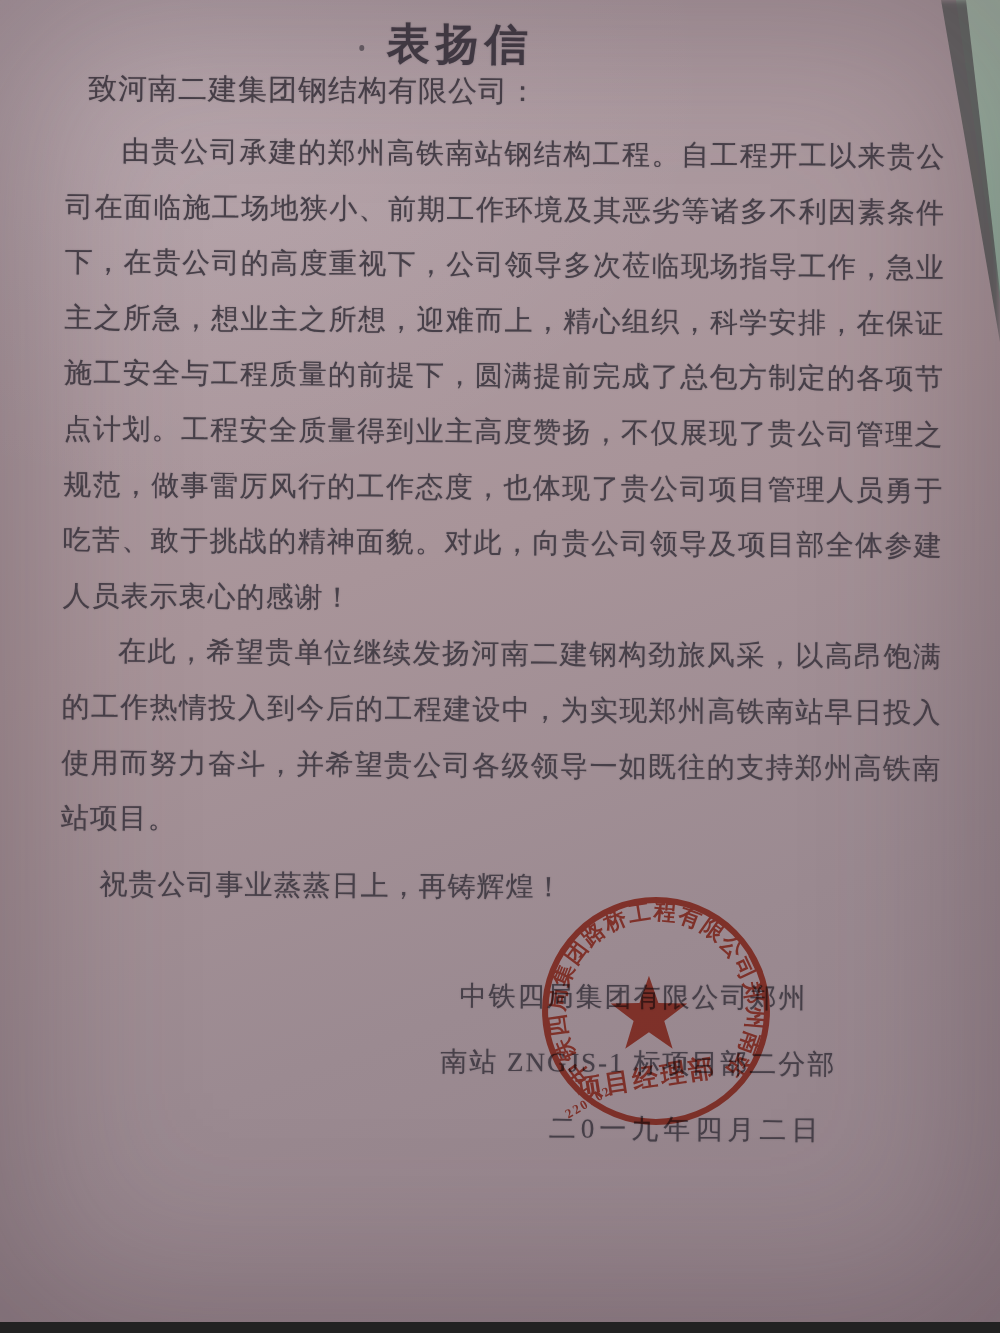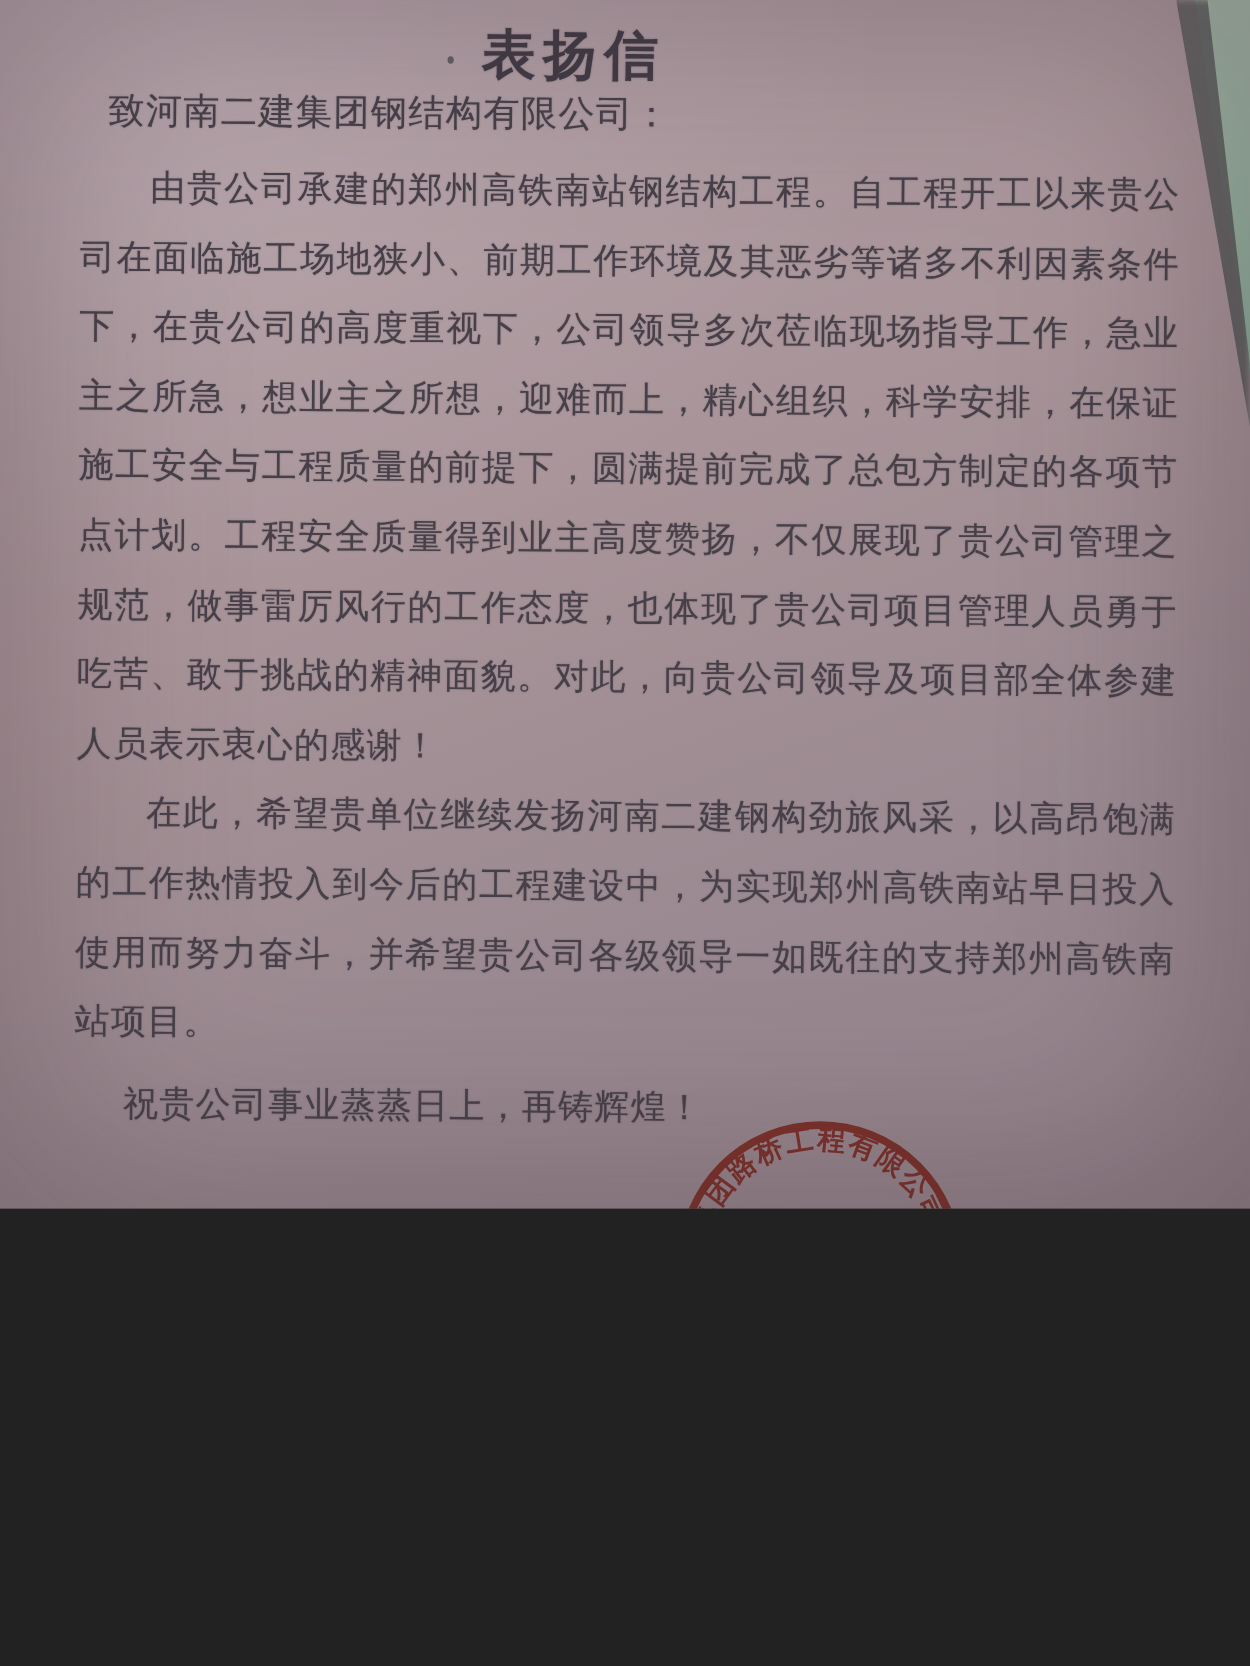--- a/index.html
+++ b/index.html
@@ -1,17 +1,17 @@
 <!DOCTYPE html>
 <html><head>
 <meta charset="utf-8">
 <style>
   html,body{margin:0;padding:0;background:#222;}
   .photo{
-    position:relative;width:1000px;height:967px;overflow:hidden;
+    position:relative;width:1000px;height:1322px;overflow:hidden;
     background:
       radial-gradient(ellipse 900px 700px at 18% 6%, rgba(255,242,244,0.10), rgba(255,242,244,0) 60%),
       linear-gradient(160deg,#b2a1a8 0%, #a89499 42%, #9b8a91 70%, #93828a 100%);
     font-family:"Liberation Serif","DejaVu Serif",serif;
   }
   
   .desk-corner{
     position:absolute;inset:0;
     clip-path:polygon(956px 0px, 1000px 0px, 1000px 302px);
     background:linear-gradient(195deg,#a6bcab 0%, #7da390 35%, #577e6b 75%, #3d5f50 100%);

